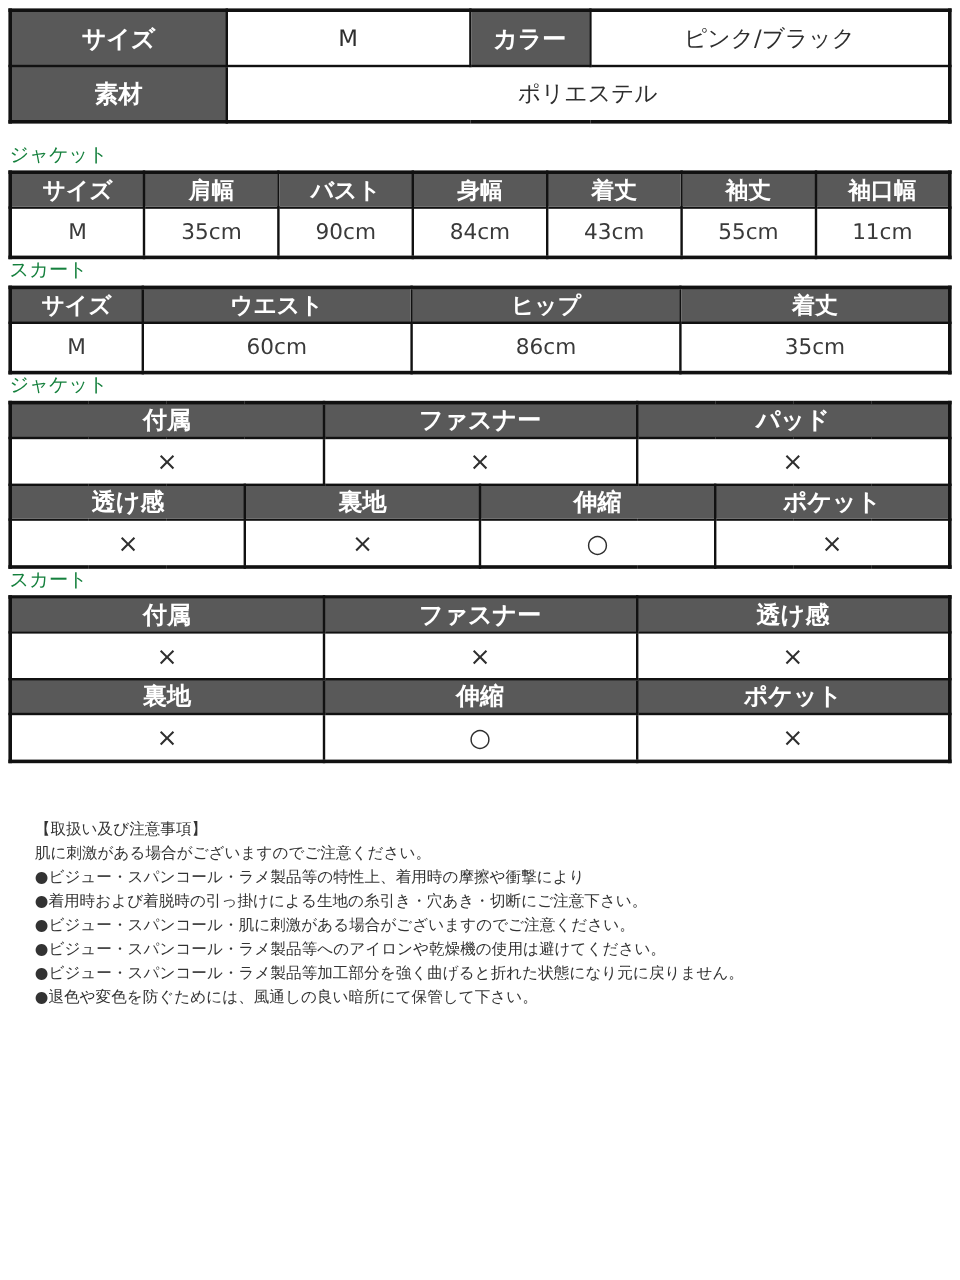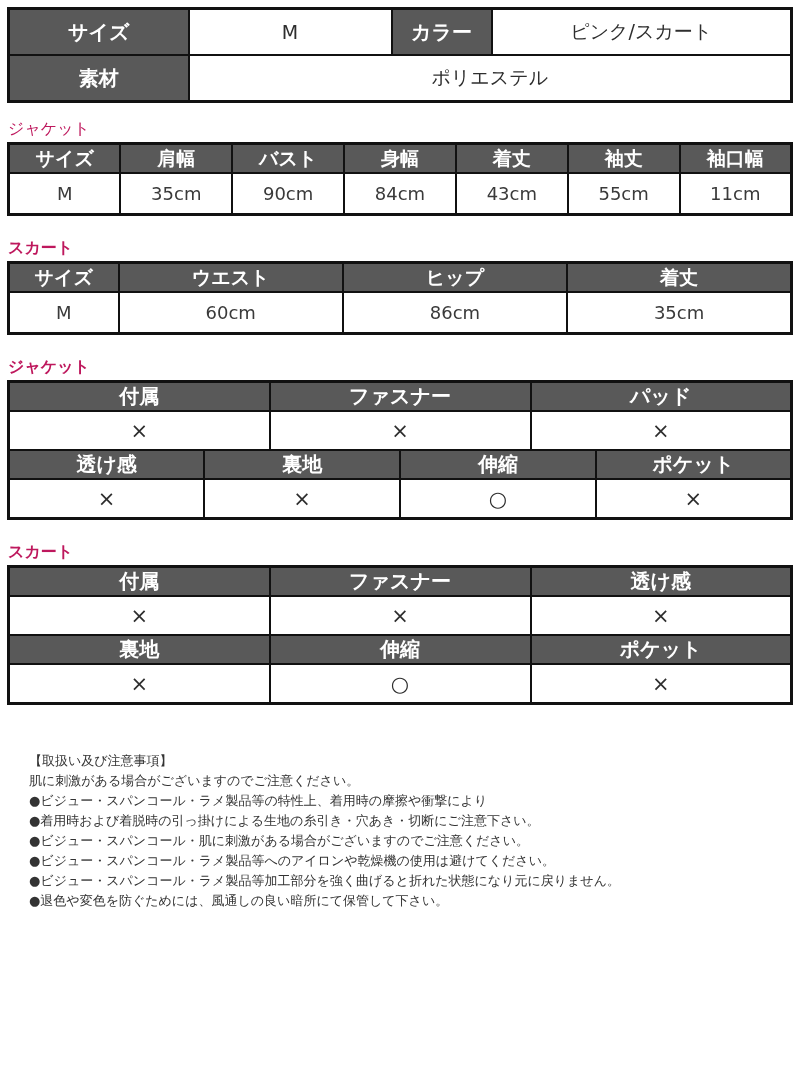--- a/index.html
+++ b/index.html
@@ -44,26 +44,26 @@
   .t-top th, .t-top td { height: 44px; font-size: 20px; }
   .t-top td { font-size: 19px; }
   
   .t-meas th { height: 27px; font-size: 19px; }
   .t-meas td { height: 39px; font-size: 18px; color: #3a3a3a; }
   
   .t-det th { height: 27px; font-size: 20px; }
   .t-det td { height: 37px; font-size: 21px; color: #2e2e2e; }
   .section-label {
     font-size: 16px;
-    color: #be185d;
+    color: #15803d;
     line-height: 18px;
     margin: 14px 0 4px 1px;
   }
   .lbl-first { margin-top: 17px; }
-  .lbl-tight { margin-top: 23px; font-weight: bold; }
+  .lbl-tight { margin-top: 0; }
   .notes {
     margin-top: 46px;
     padding-left: 22px;
     font-size: 13px;
     line-height: 20px;
     color: #333333;
   }
   .notes div { white-space: nowrap; }
 </style>
 </head>
@@ -76,21 +76,21 @@
       <col style="width:180px">
         <col style="width:203px">
         <col style="width:100px">
         <col>
     </colgroup>
     <tbody>
         <tr>
       <th>サイズ</th>
       <td>M</td>
       <th>カラー</th>
-      <td>ピンク/スカート</td>
+      <td>ピンク/ブラック</td>
     </tr>
     <tr>
       <th>素材</th>
       <td colspan="3">ポリエステル</td>
     </tr>
   </tbody>
     </table>
 
   <div class="section-label lbl-first">ジャケット</div>
   <table class="t-meas">

